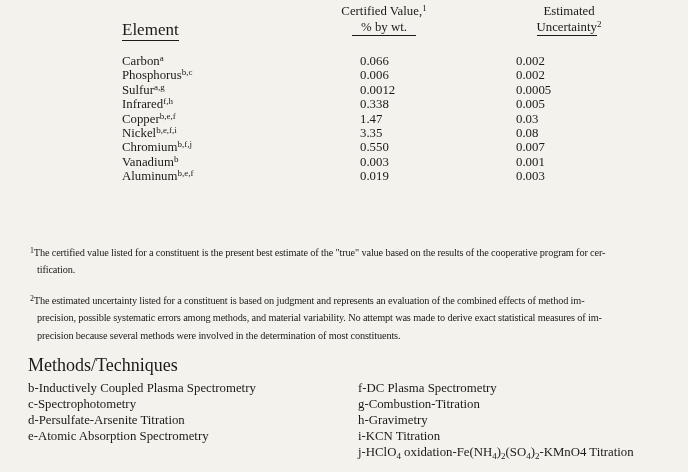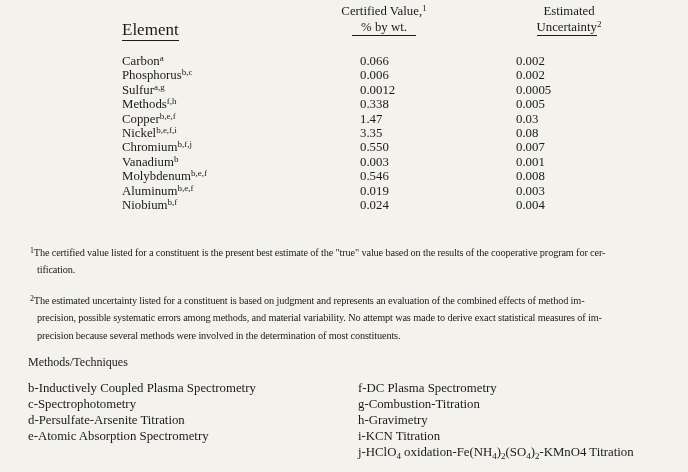--- a/index.html
+++ b/index.html
@@ -80,21 +80,21 @@
   #footnote-1 { top: 244px; }
   #footnote-2 { top: 292px; }
   .fn-line { white-space: nowrap; }
   .fn-line.cont { padding-left: 7px; }
   .footnote sup { font-size: 7.8px; top: -3px; }
   
   #methods-heading {
     position: absolute;
     left: 28px;
     top: 355px;
-    font-size: 12px;
+    font-size: 18px;
   }
   .mcol {
     position: absolute;
     top: 380px;
     font-size: 12.8px;
     line-height: 16.1px;
     white-space: nowrap;
   }
   #methods-left  { left: 28px; }
   #methods-right { left: 358px; }
@@ -126,21 +126,21 @@
       <span class="c-el"><span>Phosphorus</span><sup>b,c</sup></span>
       <span class="c-val">0.006</span>
       <span class="c-unc">0.002</span>
     </div>
     <div class="trow">
       <span class="c-el"><span>Sulfur</span><sup>a,g</sup></span>
       <span class="c-val">0.0012</span>
       <span class="c-unc">0.0005</span>
     </div>
     <div class="trow">
-      <span class="c-el"><span>Methods</span><sup>f,h</sup></span>
+      <span class="c-el"><span>Infrared</span><sup>f,h</sup></span>
       <span class="c-val">0.338</span>
       <span class="c-unc">0.005</span>
     </div>
     <div class="trow">
       <span class="c-el"><span>Copper</span><sup>b,e,f</sup></span>
       <span class="c-val">1.47</span>
       <span class="c-unc">0.03</span>
     </div>
     <div class="trow">
       <span class="c-el"><span>Nickel</span><sup>b,e,f,i</sup></span>
@@ -151,33 +151,23 @@
       <span class="c-el"><span>Chromium</span><sup>b,f,j</sup></span>
       <span class="c-val">0.550</span>
       <span class="c-unc">0.007</span>
     </div>
     <div class="trow">
       <span class="c-el"><span>Vanadium</span><sup>b</sup></span>
       <span class="c-val">0.003</span>
       <span class="c-unc">0.001</span>
     </div>
     <div class="trow">
-      <span class="c-el"><span>Molybdenum</span><sup>b,e,f</sup></span>
-      <span class="c-val">0.546</span>
-      <span class="c-unc">0.008</span>
-    </div>
-    <div class="trow">
       <span class="c-el"><span>Aluminum</span><sup>b,e,f</sup></span>
       <span class="c-val">0.019</span>
       <span class="c-unc">0.003</span>
-    </div>
-    <div class="trow">
-      <span class="c-el"><span>Niobium</span><sup>b,f</sup></span>
-      <span class="c-val">0.024</span>
-      <span class="c-unc">0.004</span>
     </div>
   </div>
 
   <div id="footnote-1" class="footnote">
     <div class="fn-line"><sup>1</sup><span>The certified value listed for a constituent is the present best estimate of the "true" value based on the results of the cooperative program for cer-</span></div>
     <div class="fn-line cont">tification.</div>
   </div>
 
   <div id="footnote-2" class="footnote">
     <div class="fn-line"><sup>2</sup><span>The estimated uncertainty listed for a constituent is based on judgment and represents an evaluation of the combined effects of method im-</span></div>

